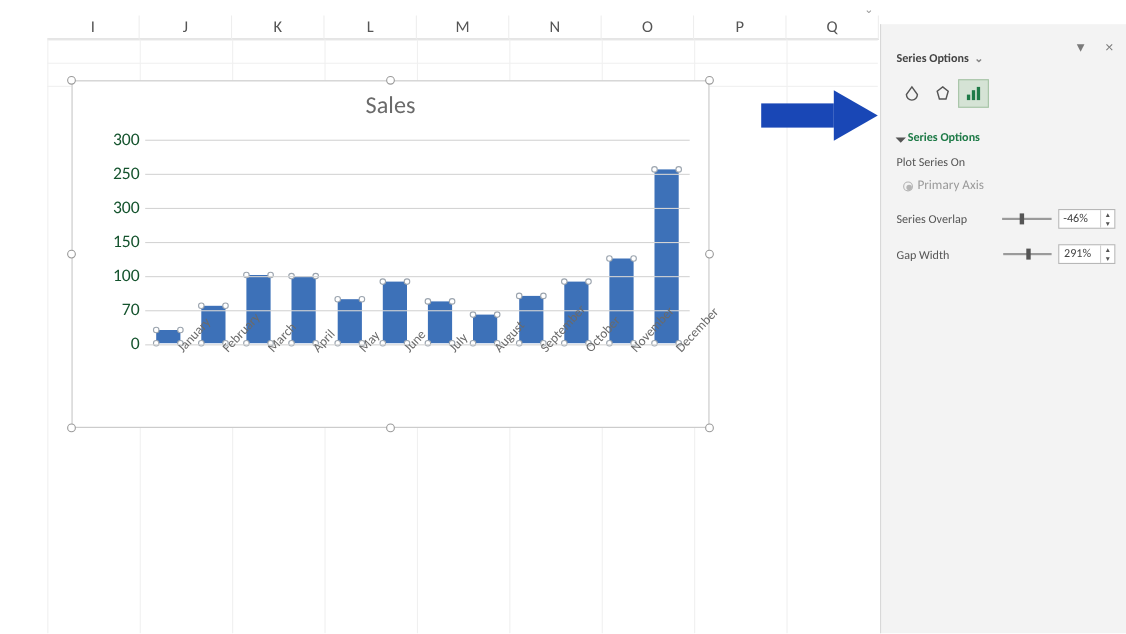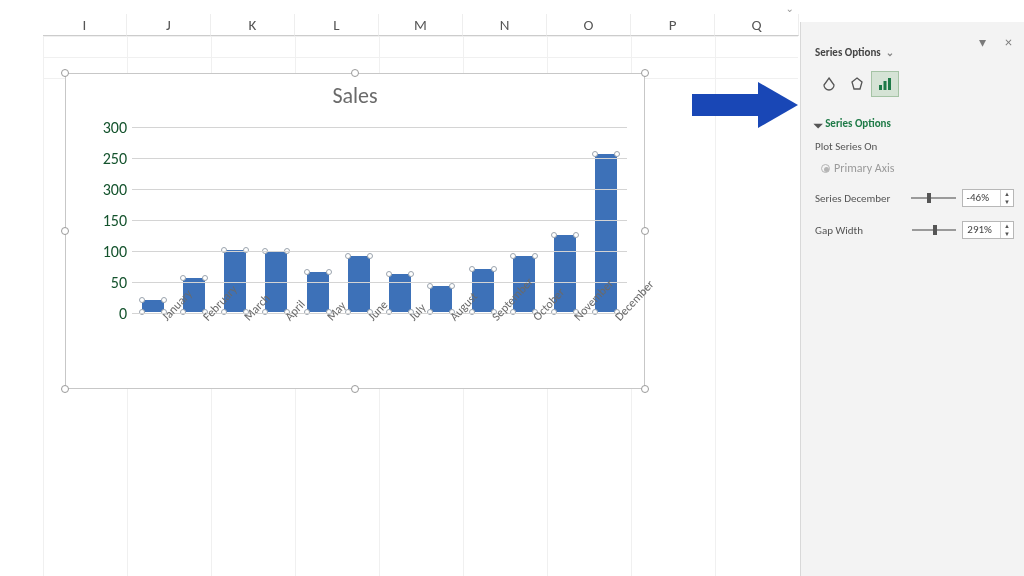--- a/index.html
+++ b/index.html
@@ -424,21 +424,21 @@
               <div class="data-handle dh-tl"></div>
               <div class="data-handle dh-tr"></div>
               <div class="data-handle dh-bl"></div>
               <div class="data-handle dh-br"></div>
             </div>
           </div>
         </div>
     <div class="hgrid" style="top: 186px;"></div>
         <div class="ytick-label" style="top: 186px;">0</div>
         <div class="hgrid" style="top: 155px;"></div>
-        <div class="ytick-label" style="top: 155px;">50</div>
+        <div class="ytick-label" style="top: 155px;">70</div>
         <div class="hgrid" style="top: 124px;"></div>
         <div class="ytick-label" style="top: 124px;">100</div>
         <div class="hgrid" style="top: 93px;"></div>
         <div class="ytick-label" style="top: 93px;">150</div>
         <div class="hgrid" style="top: 62px;"></div>
         <div class="ytick-label" style="top: 62px;">300</div>
         <div class="hgrid" style="top: 31px;"></div>
         <div class="ytick-label" style="top: 31px;">250</div>
         <div class="hgrid" style="top: 0px;"></div>
         <div class="ytick-label" style="top: 0px;">300</div>
@@ -521,21 +521,21 @@
 
   <div class="section-head">Series Options</div>
   <div class="field-label">Plot Series On</div>
 
   <div class="radio-row">
     <span class="radio-dot on"></span>
     <span>Primary Axis</span>
   </div>
 
   <div class="slider-row">
-    <span class="lbl">Series December</span>
+    <span class="lbl">Series Overlap</span>
     <span class="lbl" style="width:auto;text-decoration:underline;visibility:hidden">O</span>
     <div class="hslider">
       <div class="thumb" style="left:16px"></div>
     </div>
     <div class="spinner">
       <span class="val">-46%</span>
       <span class="btns">
           <span>▲</span>
           <span>▼</span>
         </span>

